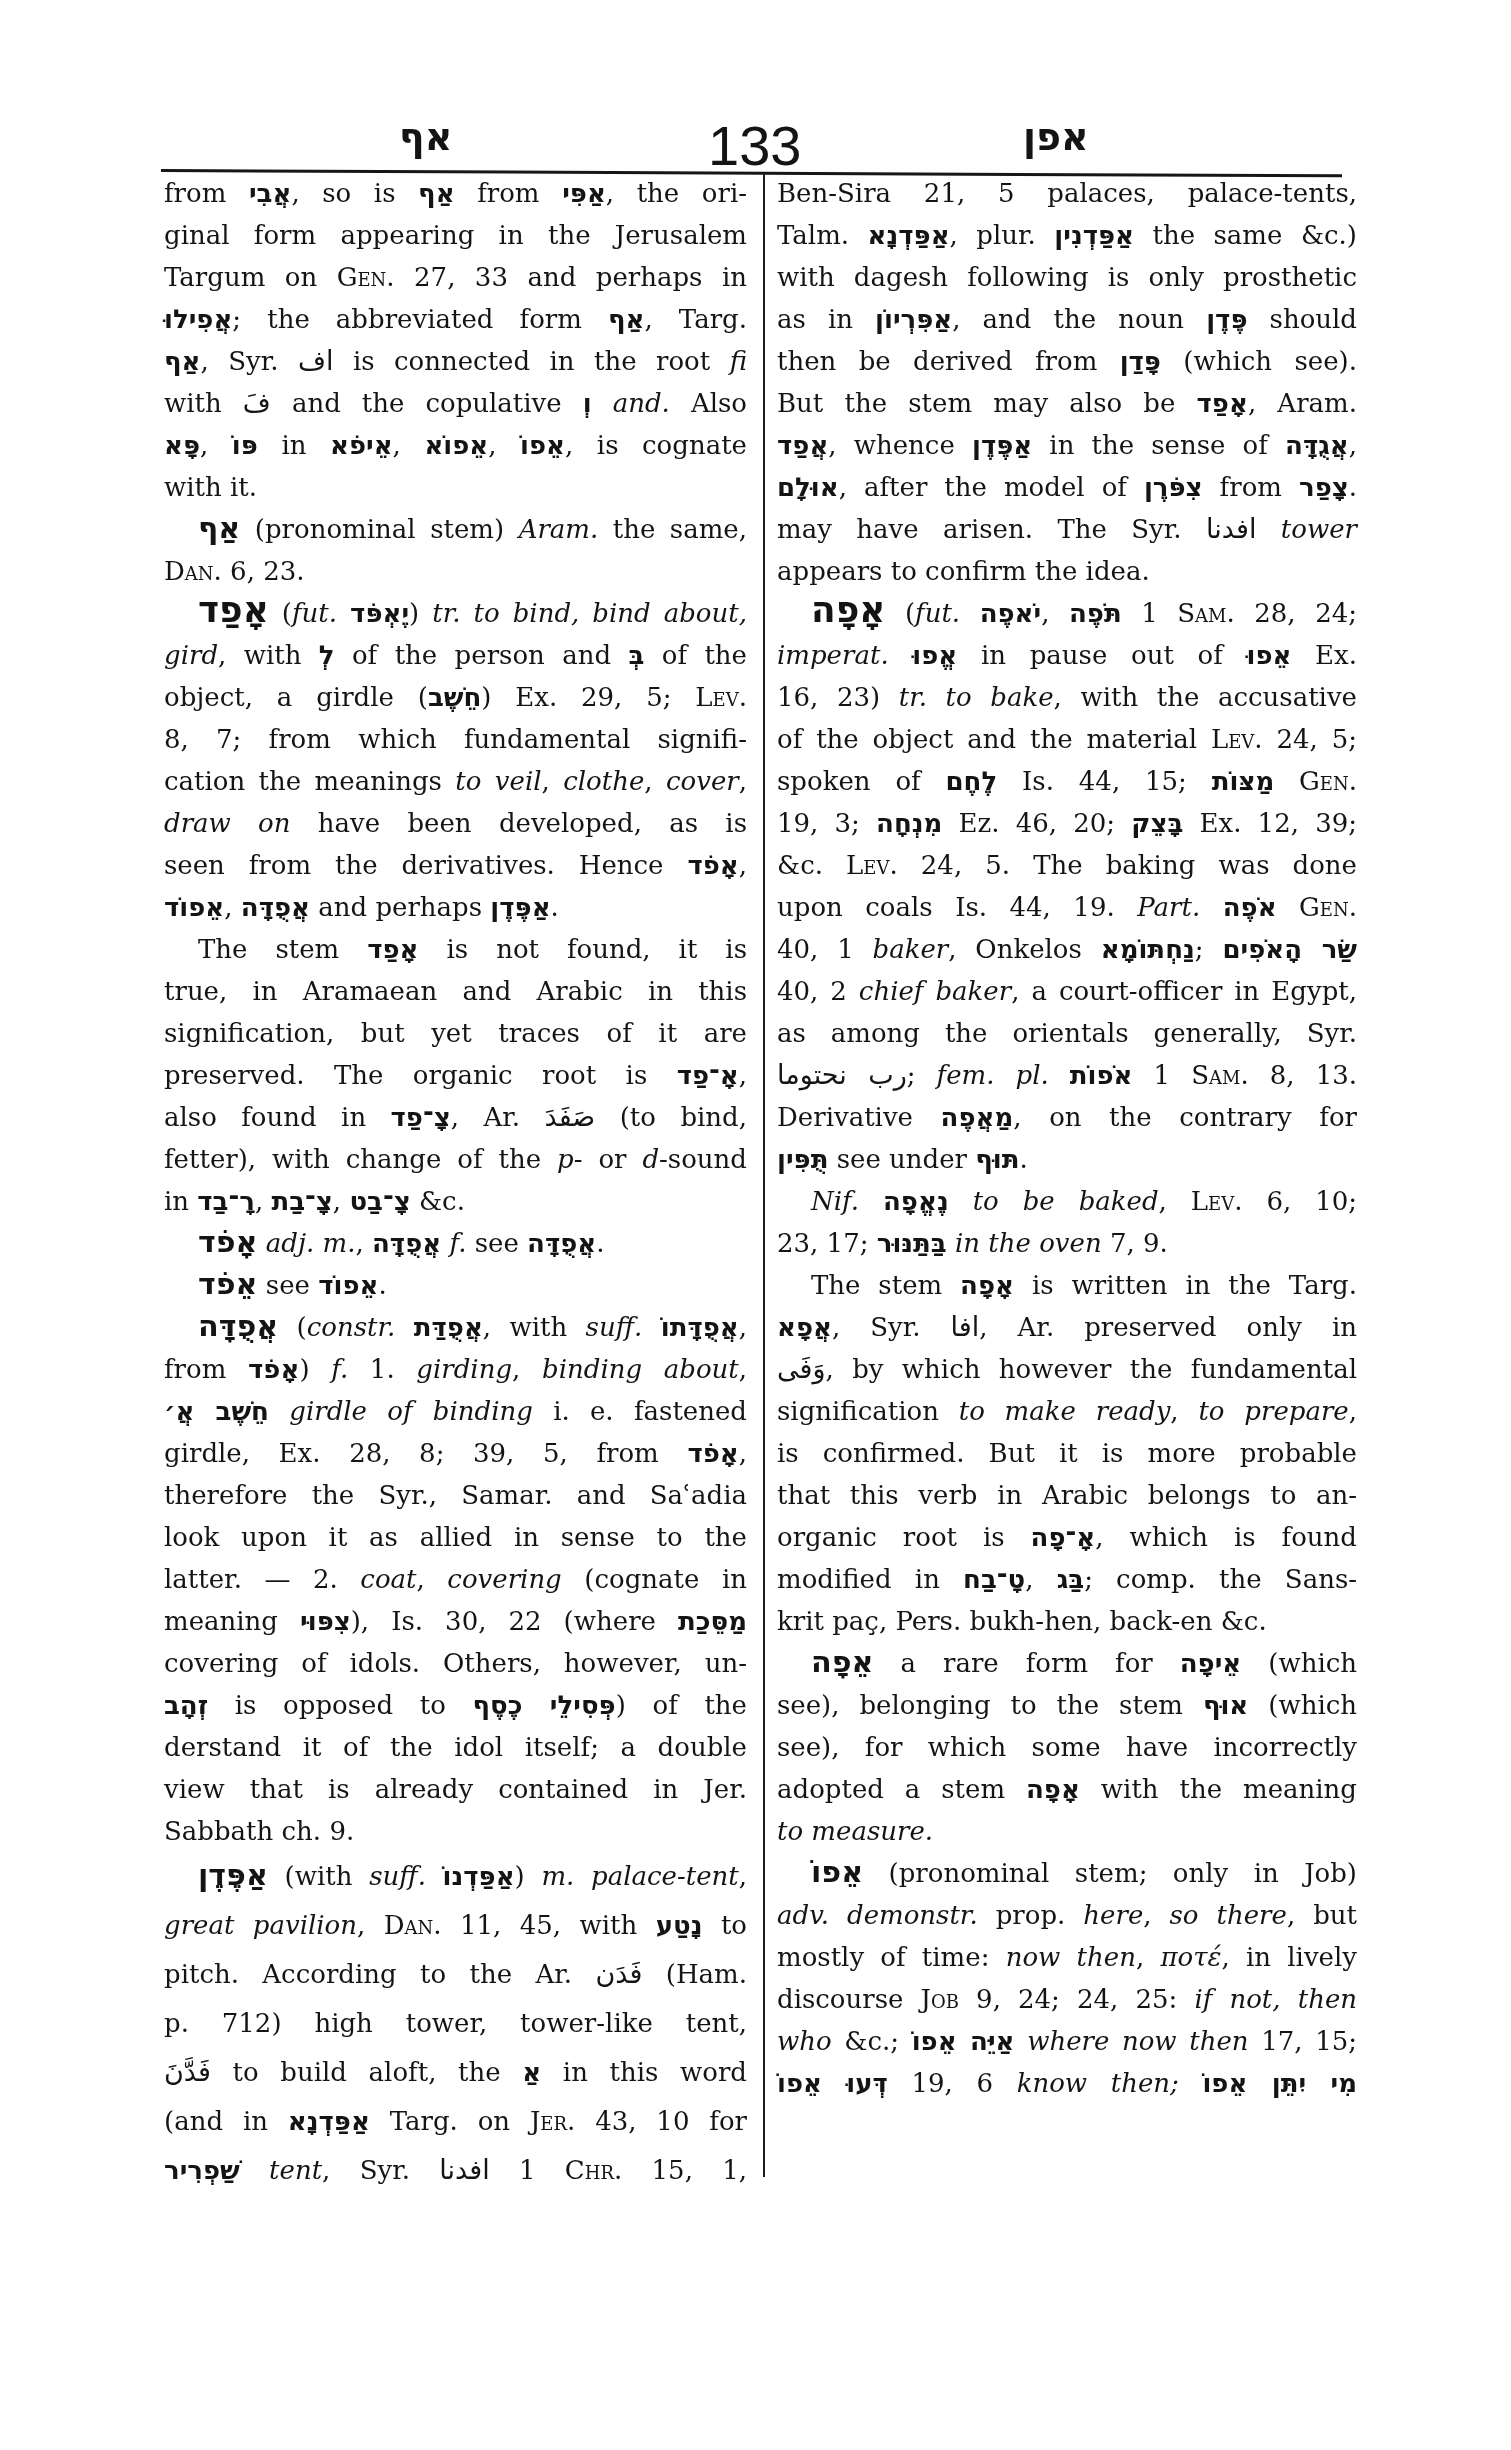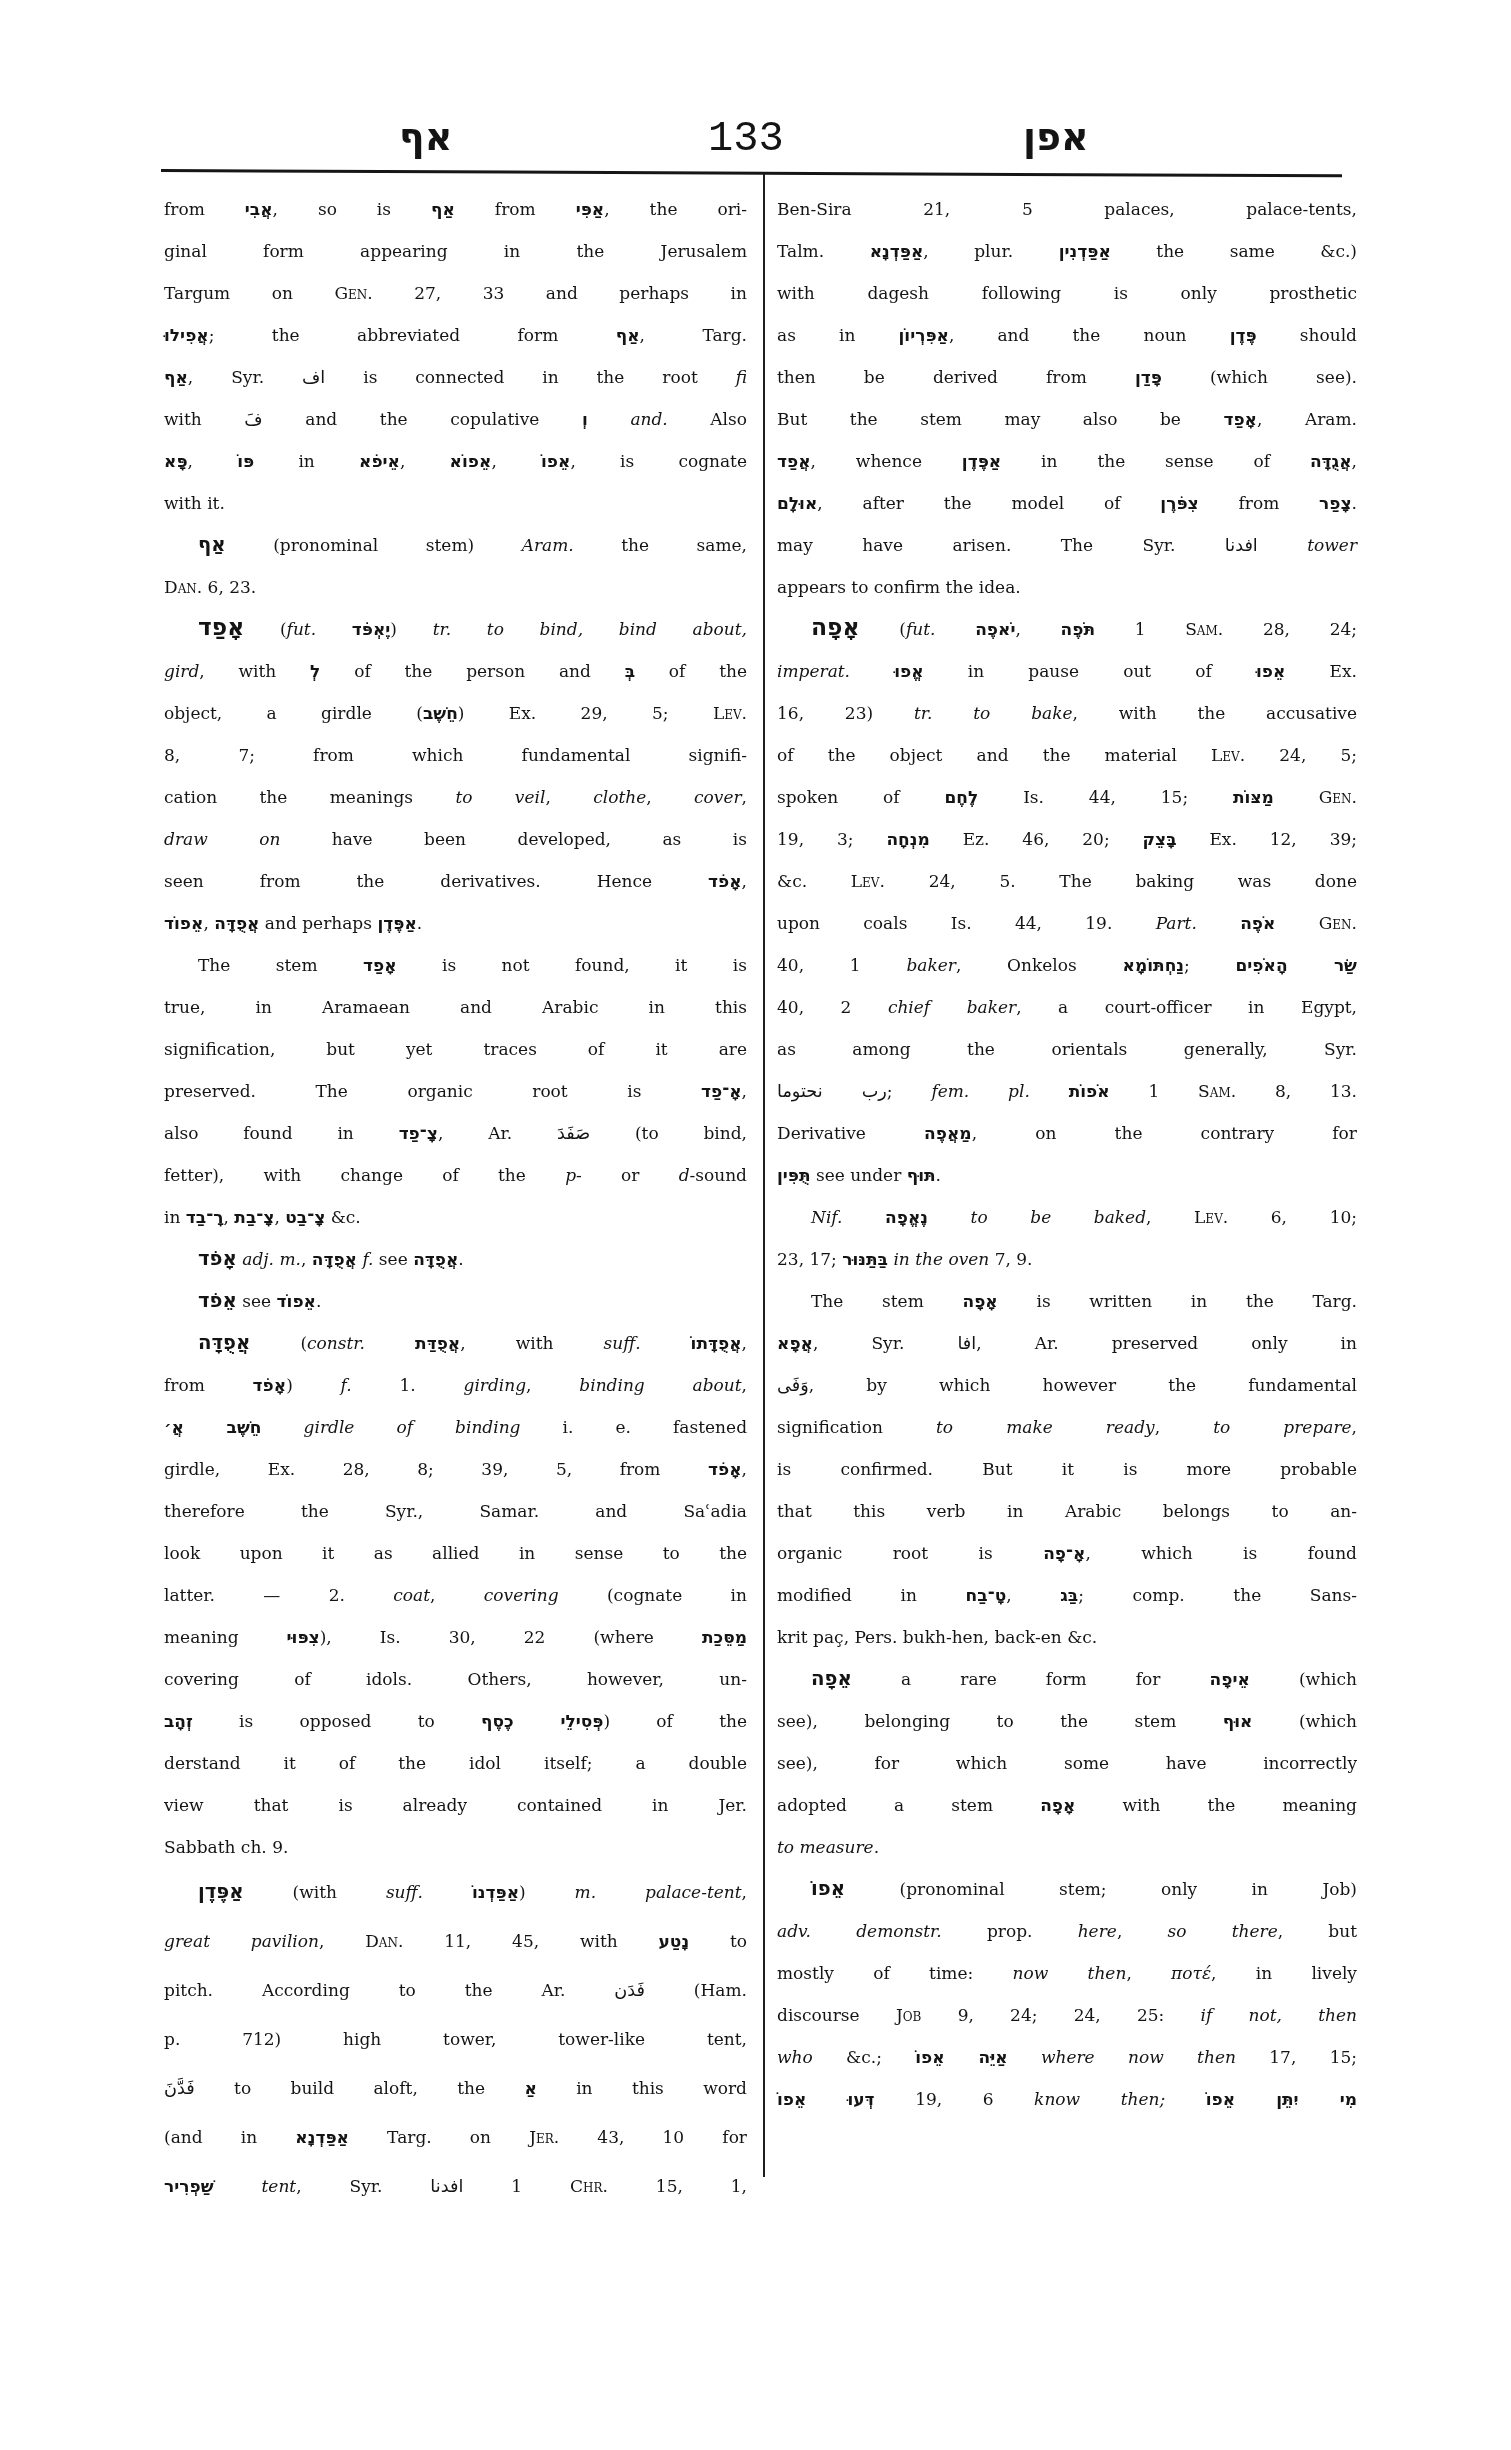--- a/index.html
+++ b/index.html
@@ -5,27 +5,27 @@
   html, body { margin: 0; padding: 0; background: #ffffff; }
   body {
     width: 1512px; height: 2450px; position: relative; overflow: hidden;
     color: #141414;
     font-family: "DejaVu Serif", "Liberation Serif", serif;
   }
   .rh { position: absolute; width: 126px; text-align: left; line-height: 1; }
   .rh-heb { font-family: "DejaVu Sans", sans-serif; font-weight: bold; font-size: 38px; top: 118px; unicode-bidi: isolate; }
   #rh-left { left: 399px; }
   #rh-right { left: 1023px; }
-  #page-num { left: 708px; top: 118px; font-family: Liberation Mono, monospace; font-size: 42px; }
+  #page-num { left: 708px; top: 118px; font-family: Liberation Sans, sans-serif; font-size: 56px; }
   .rule {
     position: absolute; left: 161px; top: 169px; width: 1181px; height: 2.7px;
     background: #161616; transform: rotate(0.26deg); transform-origin: 0 50%;
   }
   .divider { position: absolute; left: 763px; top: 174px; width: 1.8px; height: 2003px; background: #1e1e1e; }
-  .col { position: absolute; top: 188px; font-size: 17px; }
+  .col { position: absolute; top: 172px; font-size: 26px; }
   #col-left { left: 164px; width: 583px; }
   #col-right { left: 777px; width: 580px; }
   .line {
     height: 42px; line-height: 42px;
     text-align: justify; text-align-last: justify;
     white-space: normal; overflow: visible;
   }
   .para:not(.cont) .line:first-child { text-indent: 34px; }
   .para:not(.open) .line:last-child { text-align-last: left; }
   #col-left .para:last-child .line { height: 49px; line-height: 49px; }

